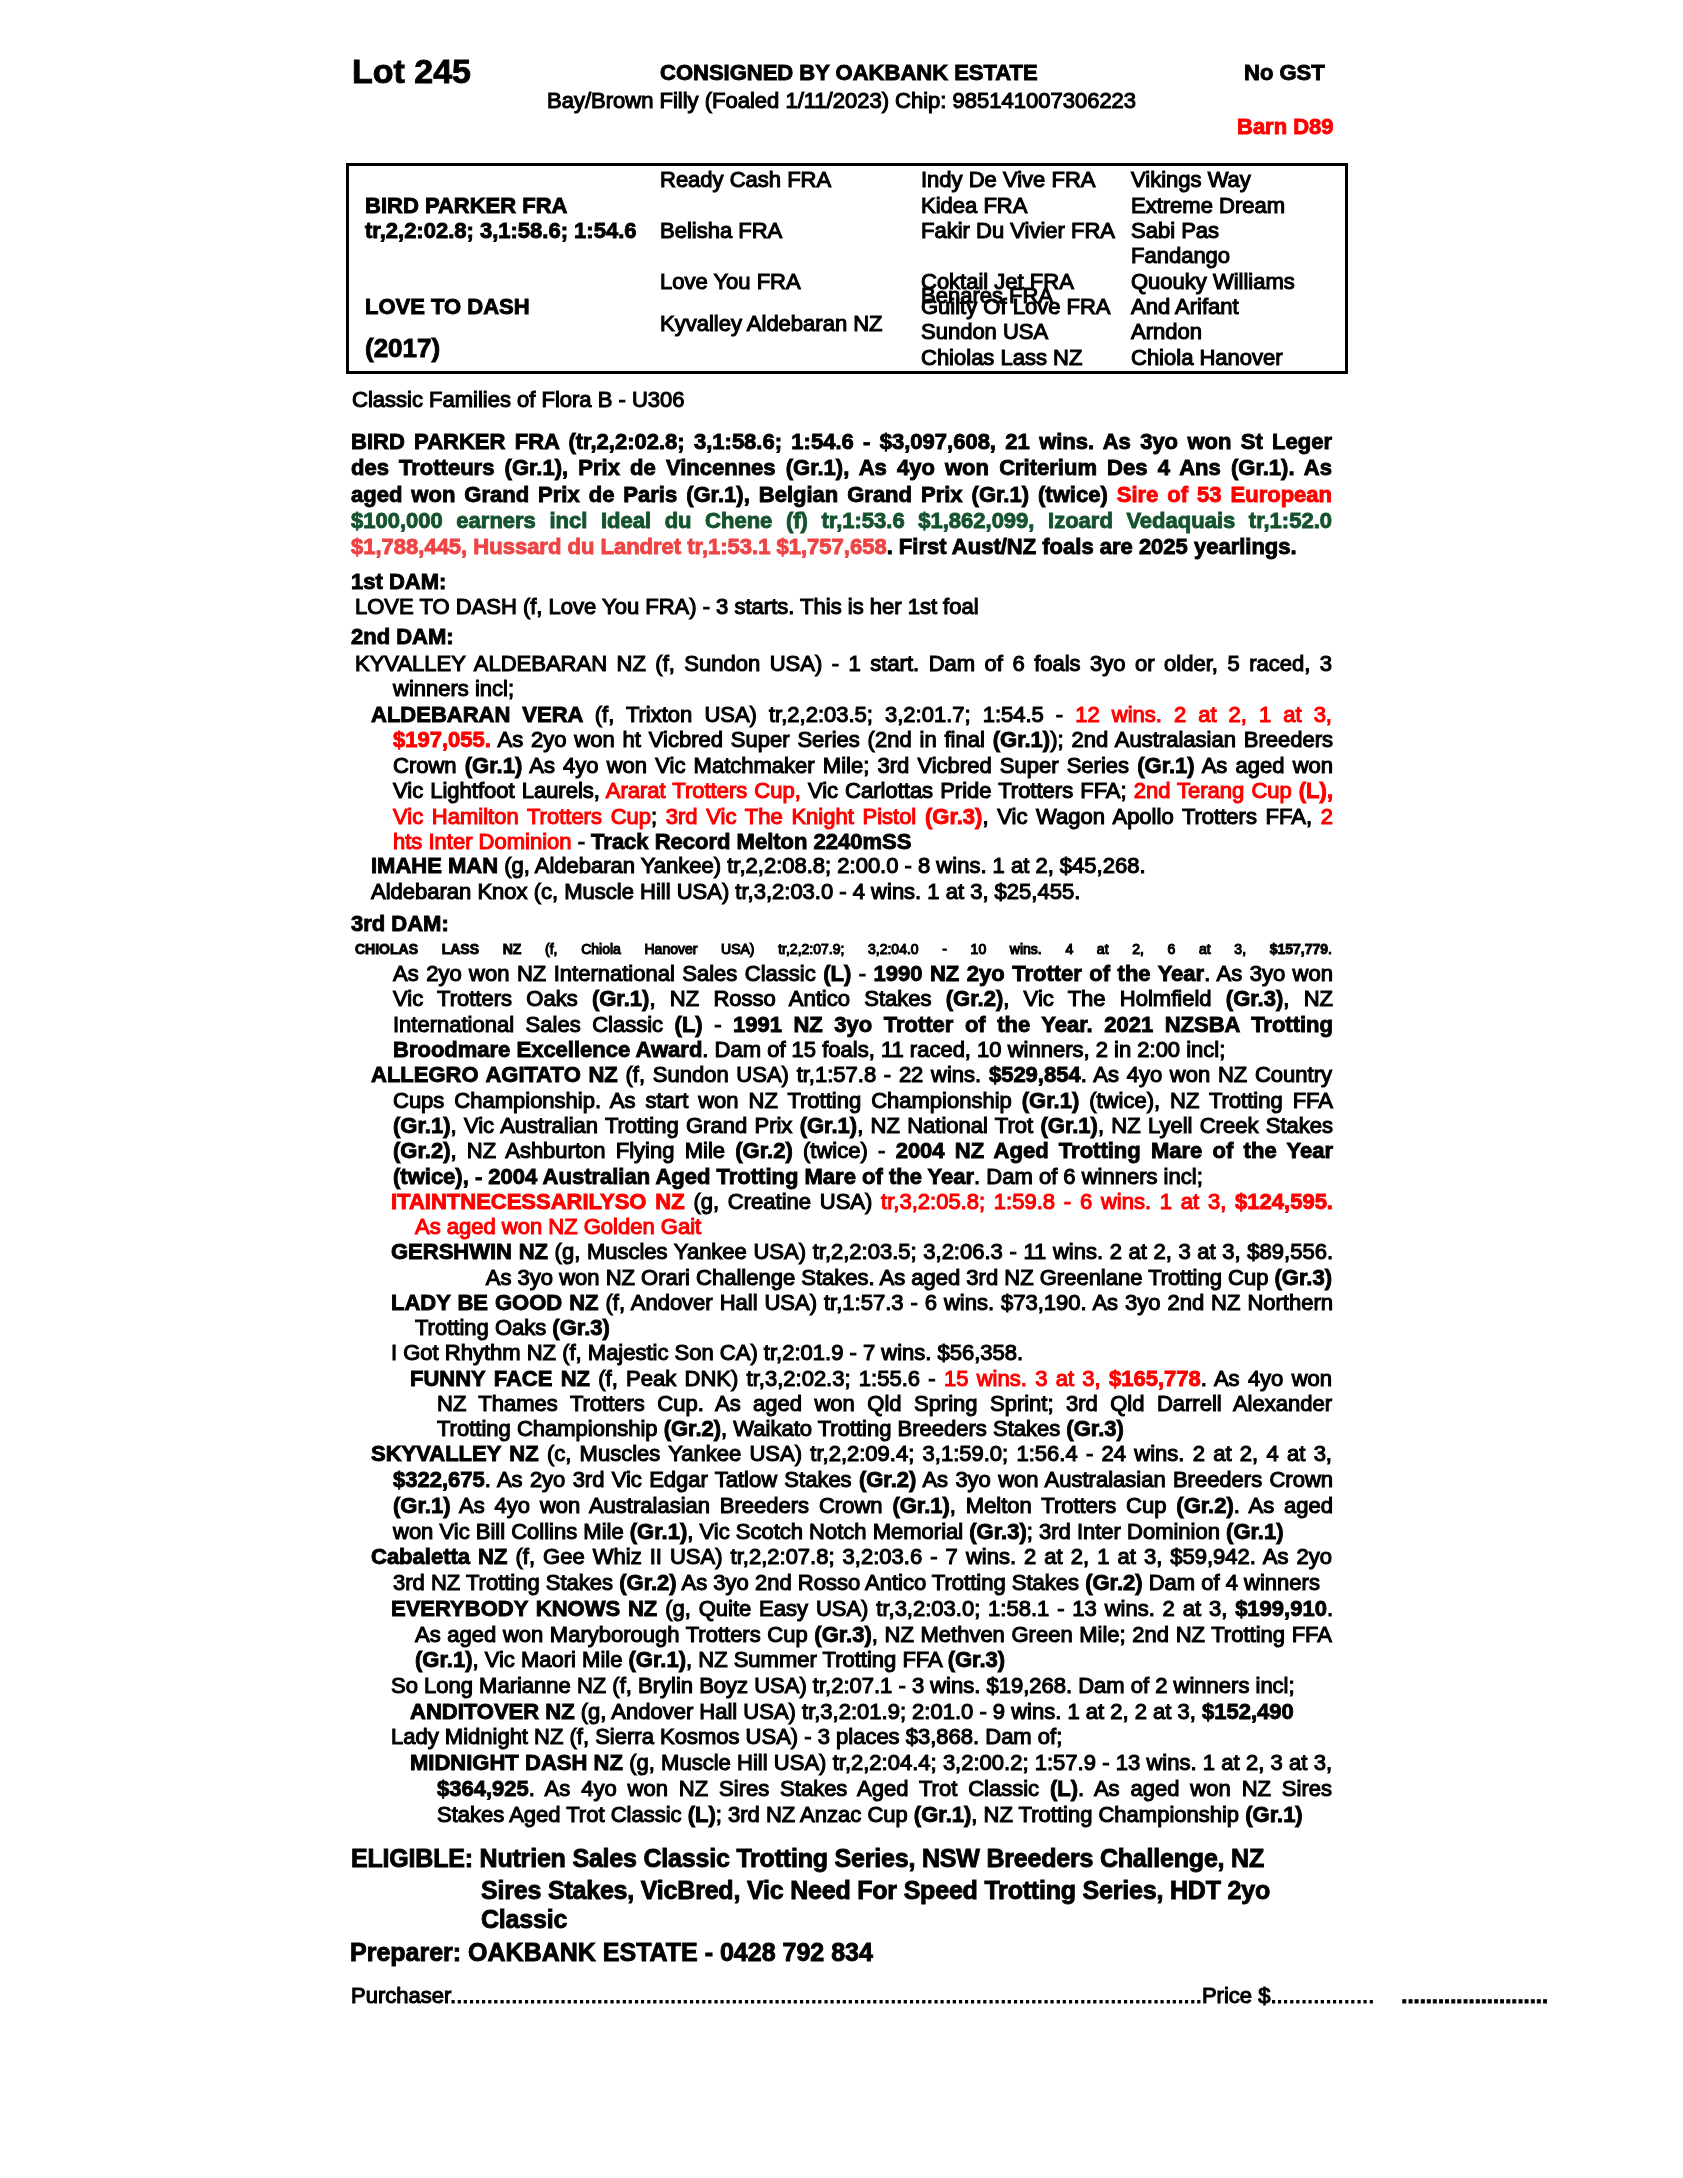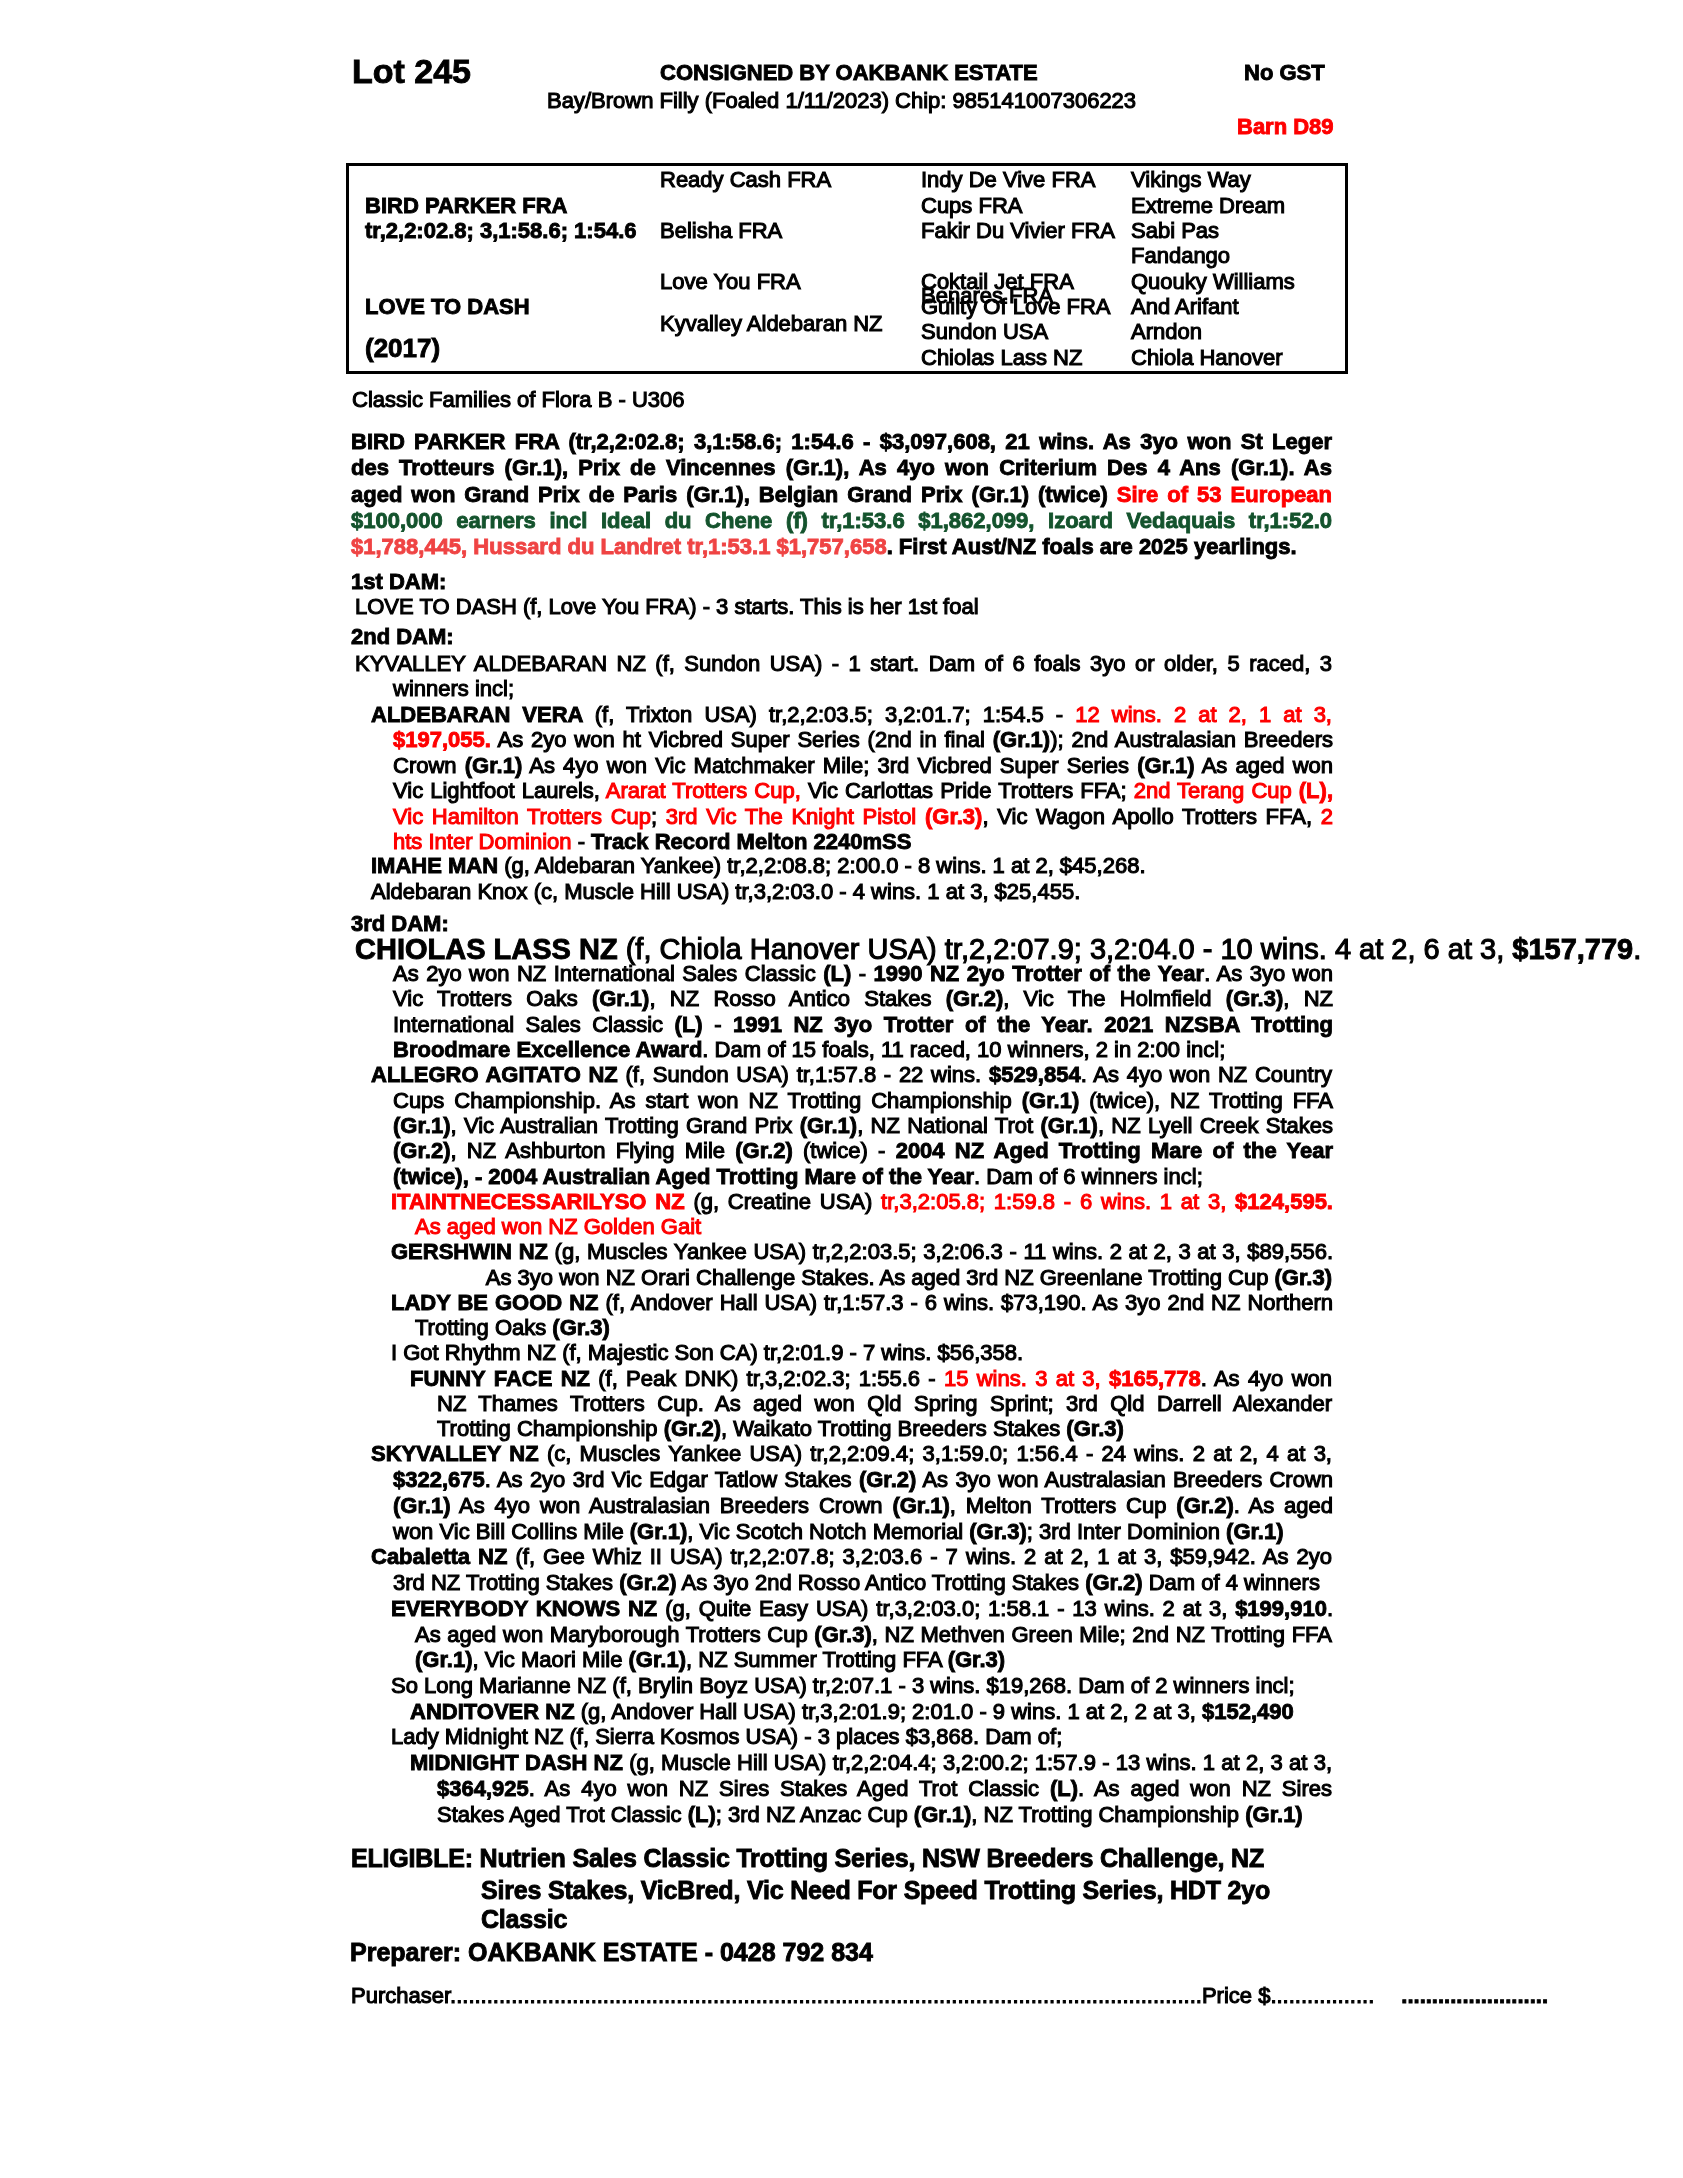--- a/index.html
+++ b/index.html
@@ -40,21 +40,21 @@
       <div class="line" style="left: 393px; top: 678px; font-size: 22px; line-height: 22px; width: 940px;"><span>winners incl;</span></div>
       <div class="line j" style="left: 371px; top: 704px; font-size: 22px; line-height: 22px; width: 961px;"><span class="b">ALDEBARAN VERA </span><span>(f, Trixton USA) tr,2,2:03.5; 3,2:01.7; 1:54.5 - </span><span style="color: rgb(254, 0, 0);">12 wins. 2 at 2, 1 at 3,</span></div>
       <div class="line j" style="left: 393px; top: 729px; font-size: 22px; line-height: 22px; width: 940px;"><span class="b" style="color: rgb(254, 0, 0);">$197,055.</span><span> As 2yo won ht Vicbred Super Series (2nd in final </span><span class="b">(Gr.1)</span><span>); 2nd Australasian Breeders</span></div>
       <div class="line j" style="left: 393px; top: 755px; font-size: 22px; line-height: 22px; width: 940px;"><span>Crown </span><span class="b">(Gr.1)</span><span> As 4yo won Vic Matchmaker Mile; 3rd Vicbred Super Series </span><span class="b">(Gr.1)</span><span> As aged won</span></div>
       <div class="line j" style="left: 393px; top: 780px; font-size: 22px; line-height: 22px; width: 940px;"><span>Vic Lightfoot Laurels, </span><span style="color: rgb(254, 0, 0);">Ararat Trotters Cup,</span><span> Vic Carlottas Pride Trotters FFA; </span><span style="color: rgb(254, 0, 0);">2nd Terang Cup </span><span class="b" style="color: rgb(254, 0, 0);">(L),</span></div>
       <div class="line j" style="left: 393px; top: 806px; font-size: 22px; line-height: 22px; width: 940px;"><span style="color: rgb(254, 0, 0);">Vic Hamilton Trotters Cup</span><span>; </span><span style="color: rgb(254, 0, 0);">3rd Vic The Knight Pistol </span><span class="b" style="color: rgb(254, 0, 0);">(Gr.3)</span><span>, Vic Wagon Apollo Trotters FFA, </span><span style="color: rgb(254, 0, 0);">2</span></div>
       <div class="line" style="left: 393px; top: 831px; font-size: 22px; line-height: 22px; width: 940px;"><span style="color: rgb(254, 0, 0);">hts Inter Dominion</span><span> - </span><span class="b">Track Record Melton 2240mSS</span></div>
       <div class="line" style="left: 371px; top: 855px; font-size: 22px; line-height: 22px; width: 961px;"><span class="b">IMAHE MAN </span><span>(g, Aldebaran Yankee) tr,2,2:08.8; 2:00.0 - 8 wins. 1 at 2, $45,268.</span></div>
       <div class="line" style="left: 371px; top: 881px; font-size: 22px; line-height: 22px; width: 961px;"><span>Aldebaran Knox (c, Muscle Hill USA) tr,3,2:03.0 - 4 wins. 1 at 3, $25,455.</span></div>
       <div class="line" style="left: 351px; top: 913px; font-size: 22px; line-height: 22px; width: 981px;"><span class="b">3rd DAM:</span></div>
-      <div class="line j" style="left: 355px; top: 938px; font-size: 29px; line-height: 22px; width: 977px; white-space: nowrap; text-align: left;"><span class="b">CHIOLAS LASS NZ </span><span>(f, Chiola Hanover USA) tr,2,2:07.9; 3,2:04.0 - 10 wins. 4 at 2, 6 at 3, </span><span class="b">$157,779</span><span>.</span></div>
+      <div class="line j" style="left: 355px; top: 938px; font-size: 14px; line-height: 22px; width: 977px; white-space: nowrap; text-align: left;"><span class="b">CHIOLAS LASS NZ </span><span>(f, Chiola Hanover USA) tr,2,2:07.9; 3,2:04.0 - 10 wins. 4 at 2, 6 at 3, </span><span class="b">$157,779</span><span>.</span></div>
       <div class="line j" style="left: 393px; top: 963px; font-size: 22px; line-height: 22px; width: 940px;"><span>As 2yo won NZ International Sales Classic </span><span class="b">(L)</span><span> - </span><span class="b">1990 NZ 2yo Trotter of the Year</span><span>. As 3yo won</span></div>
       <div class="line j" style="left: 393px; top: 988px; font-size: 22px; line-height: 22px; width: 940px;"><span>Vic Trotters Oaks </span><span class="b">(Gr.1)</span><span>, NZ Rosso Antico Stakes </span><span class="b">(Gr.2)</span><span>, Vic The Holmfield </span><span class="b">(Gr.3)</span><span>, NZ</span></div>
       <div class="line j" style="left: 393px; top: 1014px; font-size: 22px; line-height: 22px; width: 940px;"><span>International Sales Classic </span><span class="b">(L)</span><span> - </span><span class="b">1991 NZ 3yo Trotter of the Year. 2021 NZSBA Trotting</span></div>
       <div class="line" style="left: 393px; top: 1039px; font-size: 22px; line-height: 22px; width: 940px;"><span class="b">Broodmare Excellence Award</span><span>. Dam of 15 foals, 11 raced, 10 winners, 2 in 2:00 incl;</span></div>
       <div class="line j" style="left: 371px; top: 1064px; font-size: 22px; line-height: 22px; width: 961px;"><span class="b">ALLEGRO AGITATO NZ </span><span>(f, Sundon USA) tr,1:57.8 - 22 wins. </span><span class="b">$529,854</span><span>. As 4yo won NZ Country</span></div>
       <div class="line j" style="left: 393px; top: 1090px; font-size: 22px; line-height: 22px; width: 940px;"><span>Cups Championship. As start won NZ Trotting Championship </span><span class="b">(Gr.1)</span><span> (twice), NZ Trotting FFA</span></div>
       <div class="line j" style="left: 393px; top: 1115px; font-size: 22px; line-height: 22px; width: 940px;"><span class="b">(Gr.1)</span><span>, Vic Australian Trotting Grand Prix </span><span class="b">(Gr.1)</span><span>, NZ National Trot </span><span class="b">(Gr.1)</span><span>, NZ Lyell Creek Stakes</span></div>
       <div class="line j" style="left: 393px; top: 1140px; font-size: 22px; line-height: 22px; width: 940px;"><span class="b">(Gr.2)</span><span>, NZ Ashburton Flying Mile </span><span class="b">(Gr.2)</span><span> (twice) - </span><span class="b">2004 NZ Aged Trotting Mare of the Year</span></div>
       <div class="line" style="left: 393px; top: 1166px; font-size: 22px; line-height: 22px; width: 940px;"><span class="b">(twice), - 2004 Australian Aged Trotting Mare of the Year</span><span>. Dam of 6 winners incl;</span></div>
       <div class="line j" style="left: 391px; top: 1191px; font-size: 22px; line-height: 22px; width: 942px;"><span class="b" style="color: rgb(254, 0, 0);">ITAINTNECESSARILYSO NZ </span><span>(g, Creatine USA) </span><span style="color: rgb(254, 0, 0);">tr,3,2:05.8; 1:59.8 - 6 wins. 1 at 3, </span><span class="b" style="color: rgb(254, 0, 0);">$124,595.</span></div>
@@ -97,21 +97,21 @@
   </div>
 <div class="cell b" style="left: 365px; top: 195px; font-size: 22px; line-height: 22px;">BIRD PARKER FRA</div>
     <div class="cell b" style="left: 365px; top: 220px; font-size: 22px; line-height: 22px;">tr,2,2:02.8; 3,1:58.6; 1:54.6</div>
     <div class="cell b" style="left: 365px; top: 296px; font-size: 22px; line-height: 22px;">LOVE TO DASH</div>
     <div class="cell b" style="left: 365px; top: 337px; font-size: 26px; line-height: 22px;">(2017)</div>
     <div class="cell" style="left: 660px; top: 169px; font-size: 22px; line-height: 22px;">Ready Cash FRA</div>
     <div class="cell" style="left: 660px; top: 220px; font-size: 22px; line-height: 22px;">Belisha FRA</div>
     <div class="cell" style="left: 660px; top: 271px; font-size: 22px; line-height: 22px;">Love You FRA</div>
     <div class="cell" style="left: 660px; top: 313px; font-size: 22px; line-height: 22px;">Kyvalley Aldebaran NZ</div>
     <div class="cell" style="left: 921px; top: 169px; font-size: 22px; line-height: 22px;">Indy De Vive FRA</div>
-    <div class="cell" style="left: 921px; top: 195px; font-size: 22px; line-height: 22px;">Cups FRA</div>
+    <div class="cell" style="left: 921px; top: 195px; font-size: 22px; line-height: 22px;">Kidea FRA</div>
     <div class="cell" style="left: 921px; top: 220px; font-size: 22px; line-height: 22px;">Fakir Du Vivier FRA</div>
     <div class="cell" style="left: 921px; top: 245px; font-size: 22px; line-height: 22px; margin-top: 40px;">Benares FRA</div>
     <div class="cell" style="left: 921px; top: 271px; font-size: 22px; line-height: 22px;">Coktail Jet FRA</div>
     <div class="cell" style="left: 921px; top: 296px; font-size: 22px; line-height: 22px;">Guilty Of Love FRA</div>
     <div class="cell" style="left: 921px; top: 321px; font-size: 22px; line-height: 22px;">Sundon USA</div>
     <div class="cell" style="left: 921px; top: 347px; font-size: 22px; line-height: 22px;">Chiolas Lass NZ</div>
     <div class="cell" style="left: 1131px; top: 169px; font-size: 22px; line-height: 22px;">Vikings Way</div>
     <div class="cell" style="left: 1131px; top: 195px; font-size: 22px; line-height: 22px;">Extreme Dream</div>
     <div class="cell" style="left: 1131px; top: 220px; font-size: 22px; line-height: 22px;">Sabi Pas</div>
     <div class="cell" style="left: 1131px; top: 245px; font-size: 22px; line-height: 22px;">Fandango</div>

